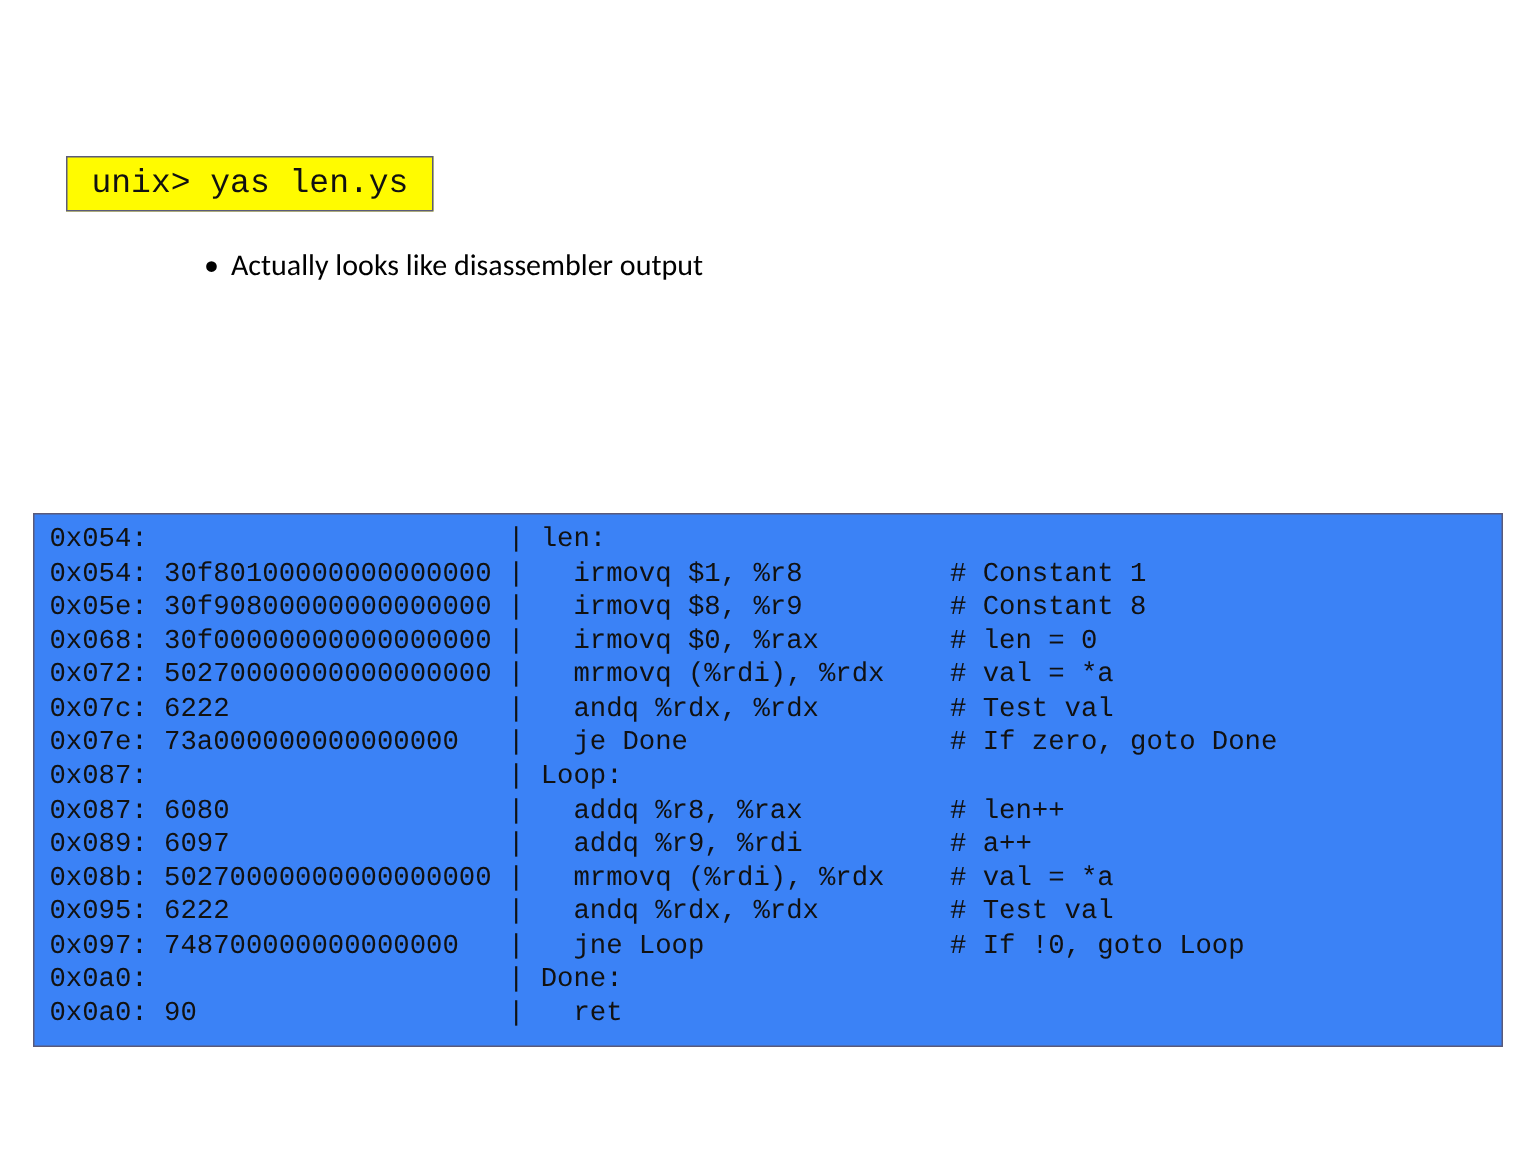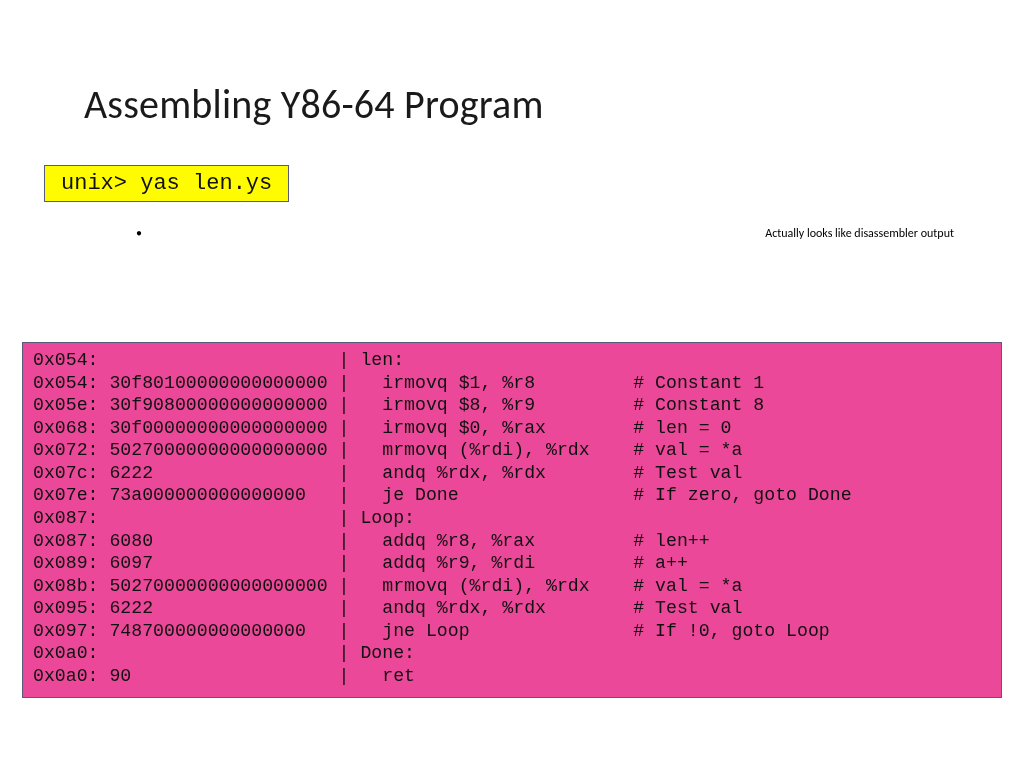--- a/index.html
+++ b/index.html
@@ -42,56 +42,54 @@
     position: relative;
     padding-left: 18px;
   }
   .bullet-l1::before {
     content: "•";
     position: absolute;
     left: 0;
     top: 0;
   }
   .bullet-l2 {
-    font-size: 12px;
+    font-size: 20px;
     margin-left: 34px;
     position: relative;
     padding-left: 18px;
     margin-top: 2px;
-    text-align: right;
   }
   .bullet-l2::before {
     content: "•";
     position: absolute;
     left: 0;
     top: 0;
   }
   .mono-inline {
     font-family: "Courier New", monospace;
   }
   .code-box {
     position: absolute;
     left: 22px;
     right: 22px;
     top: 342px;
-    background: #ec4899;
+    background: #3b82f6;
     border: 1.5px solid #5a5a7a;
     padding: 6px 10px 10px 10px;
     font-family: "Courier New", monospace;
     font-size: 18.2px;
     line-height: 1.24;
     white-space: pre;
     color: #111;
   }
 </style>
 </head>
 <body>
 
 <div class="slide">
-  <h1 class="title">Assembling Y86-64 Program</h1>
 
   <div class="cmd-box">
     <span>unix&gt; yas len.ys</span>
   </div>
 
   <div class="bullets">
     <div class="bullet-l2">
       <span>Actually looks like disassembler output</span>
     </div>
   </div>

